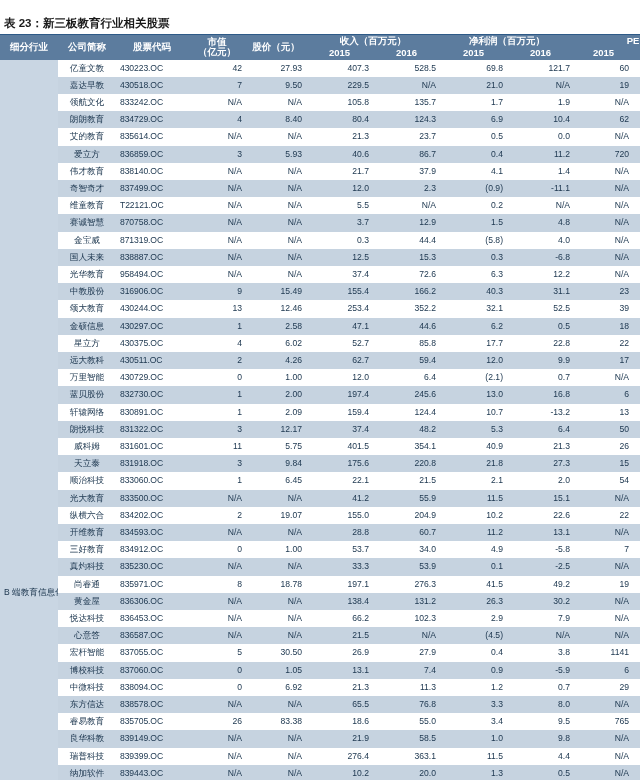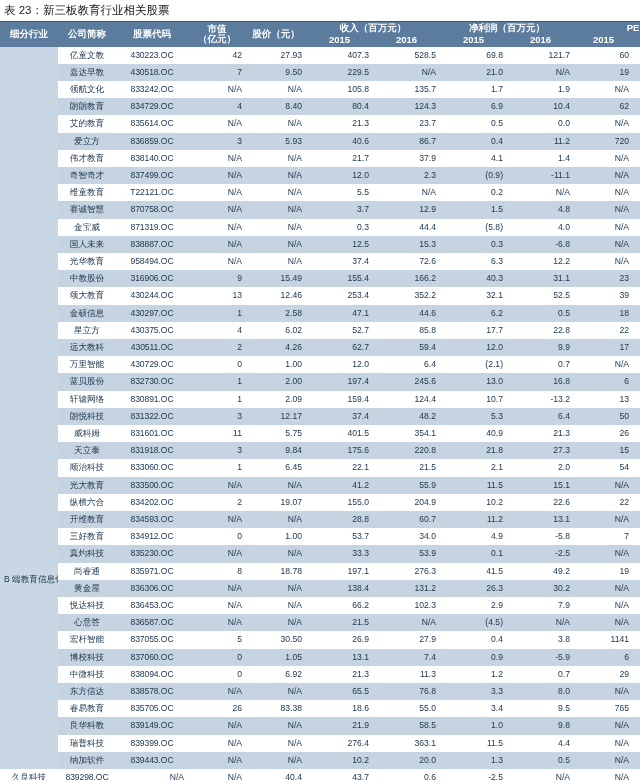--- a/index.html
+++ b/index.html
@@ -5,23 +5,23 @@
   * { box-sizing: border-box; margin: 0; padding: 0; }
   html, body {
     width: 640px;
     height: 780px;
     background: #ffffff;
     font-family: "Liberation Sans", "DejaVu Sans", sans-serif;
     overflow: hidden;
   }
   #caption {
     font-size: 11.5px;
-    font-weight: normal;
+    font-weight: bold;
     color: #1a1a1a;
-    padding: 3px 0 3px 4px;
+    padding: 16px 0 3px 4px;
     letter-spacing: 0px;
     white-space: nowrap;
   }
   #caption-rule {
     height: 1px;
     background: #2e5a87;
     width: 640px;
   }
   table#stock-table {
     border-collapse: collapse;
@@ -56,21 +56,21 @@
     background: #c9d6e3 !important;
     font-size: 8.4px;
     color: #14293d;
     text-align: center;
     line-height: 1.25;
     white-space: normal;
     vertical-align: middle;
     padding: 2px 2px;
   }
   td.name { text-align: center; padding-left: 8px; }
-  td.code { text-align: center; padding-left: 2px; letter-spacing: -0.1px; }
+  td.code { text-align: left; padding-left: 2px; letter-spacing: -0.1px; }
   td.num  { text-align: right; padding-right: 10px; }
   col.c-sector { width: 58px; }
   col.c-name   { width: 58px; }
   col.c-code   { width: 72px; }
   col.c-mv     { width: 58px; }
   col.c-px     { width: 60px; }
   col.c-r      { width: 67px; }
   col.c-p      { width: 67px; }
   col.c-pe     { width: 59px; }
 </style>

